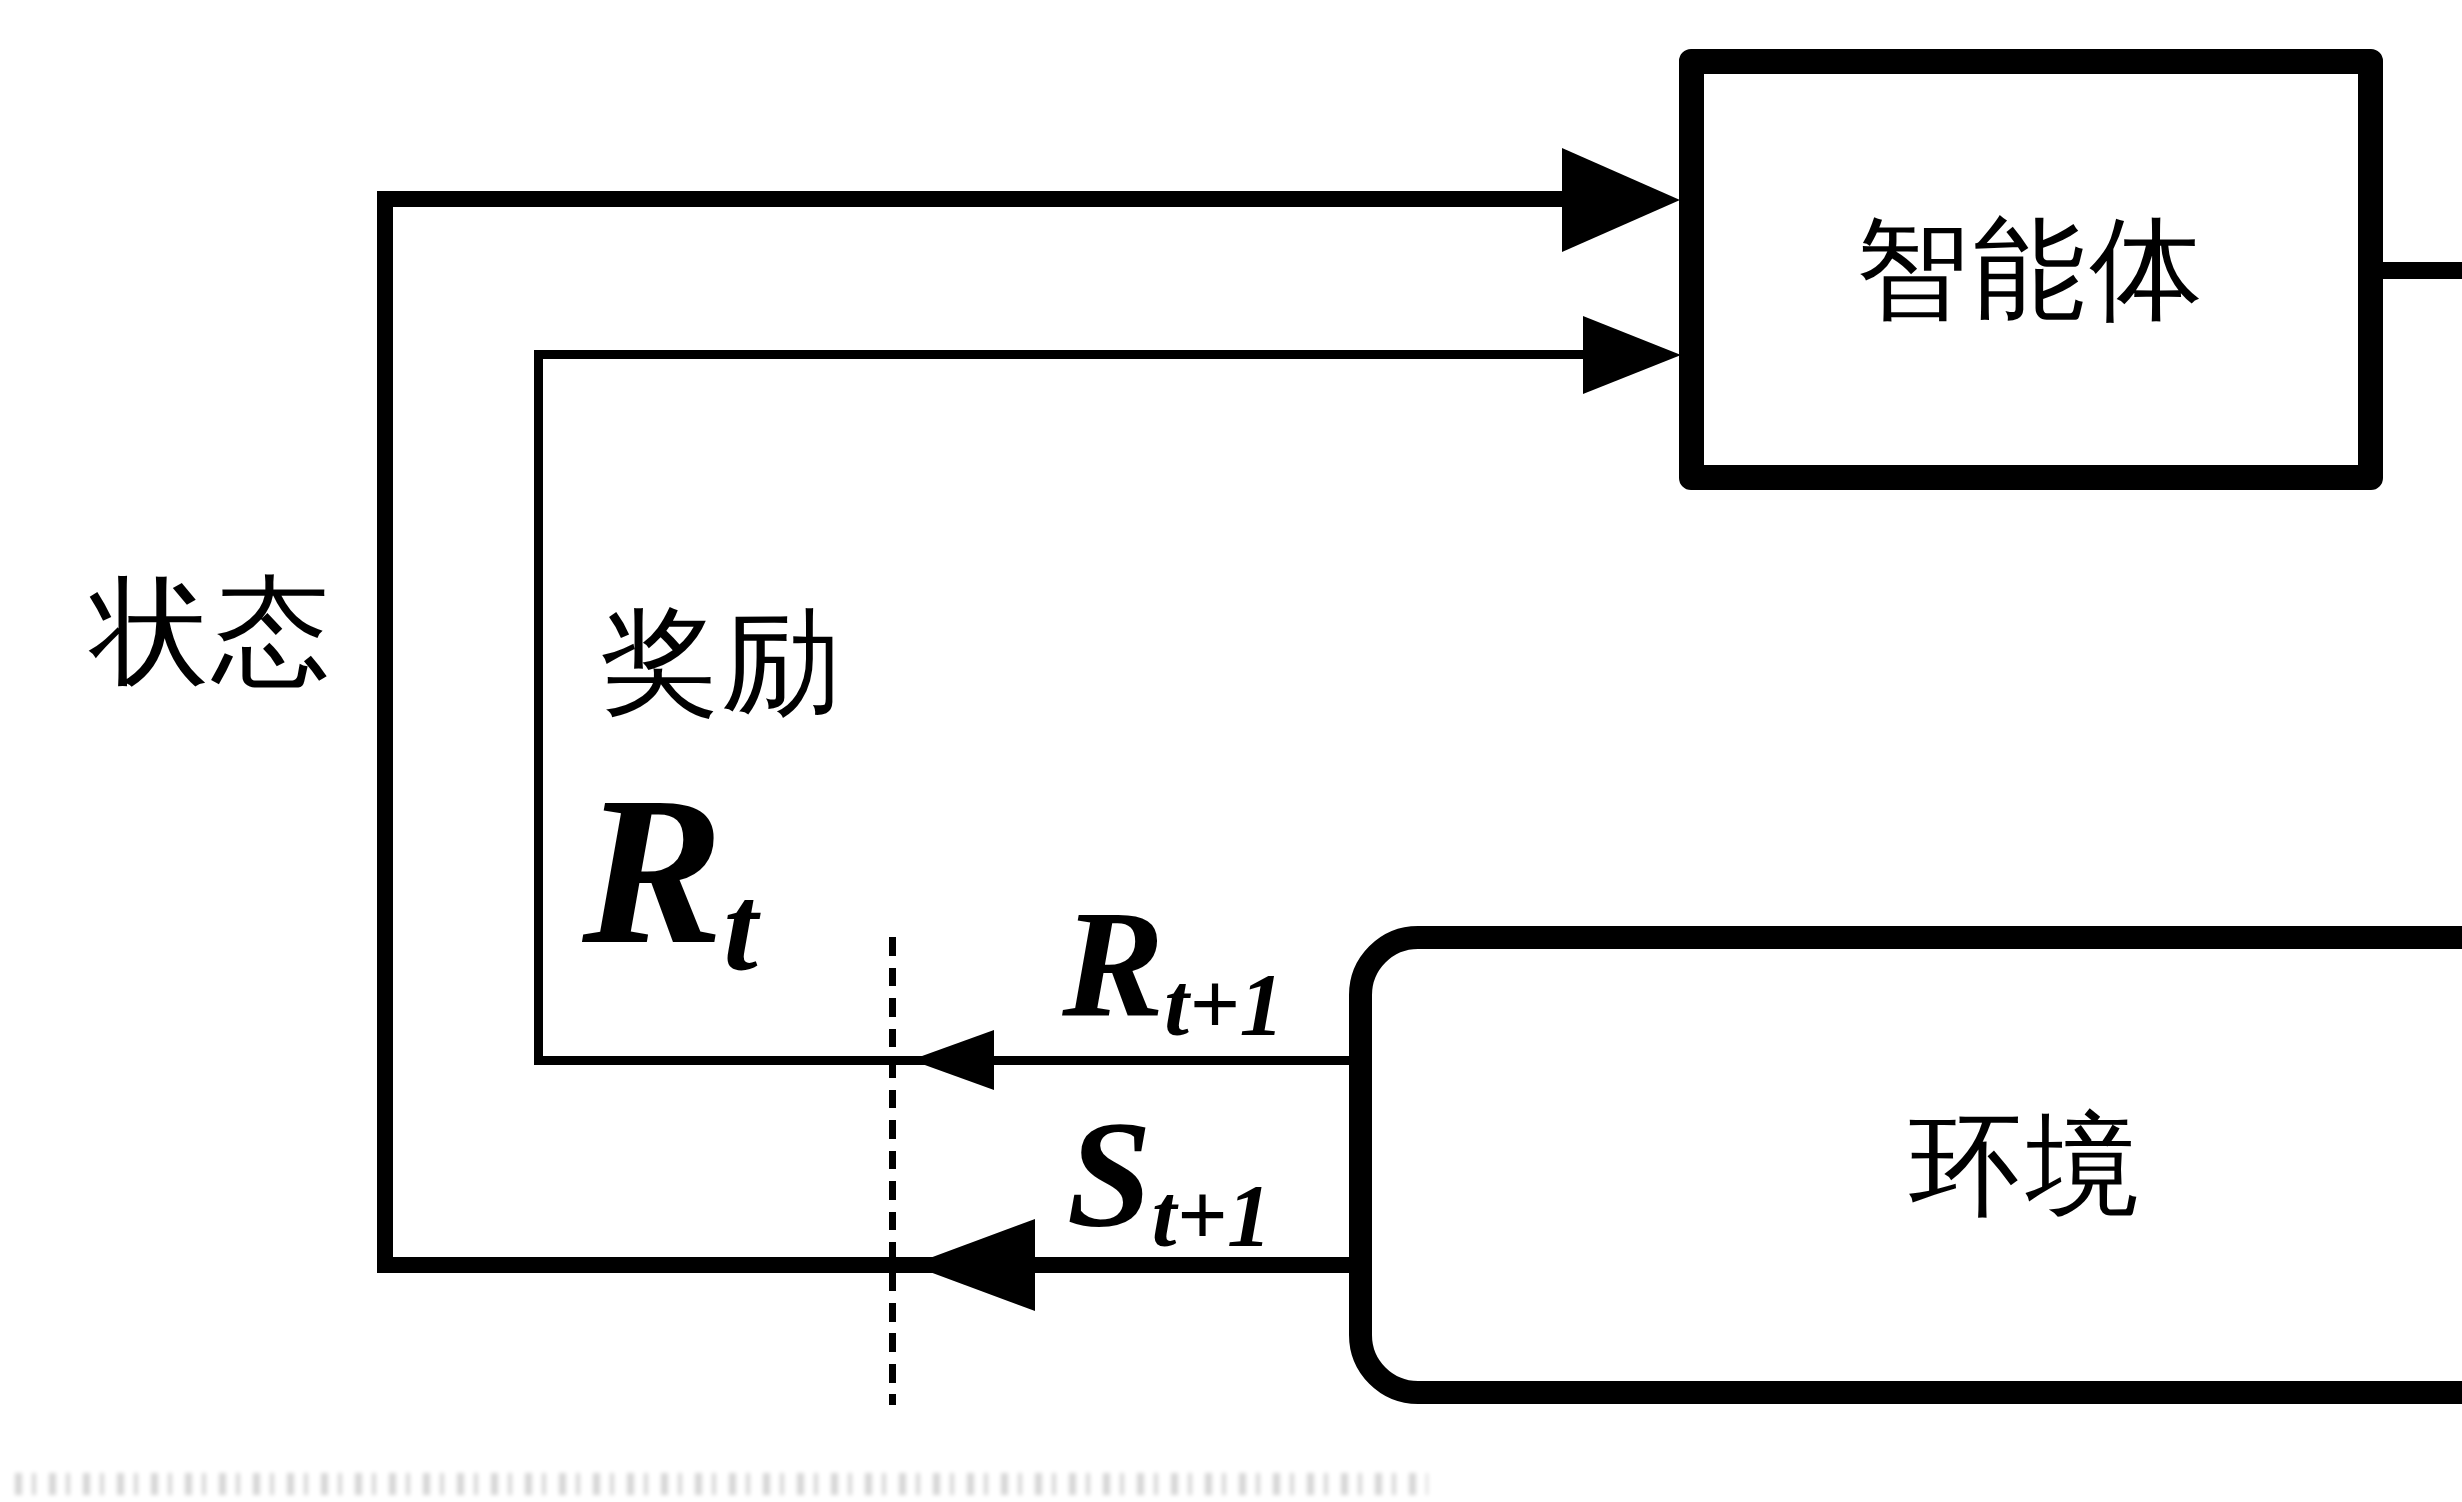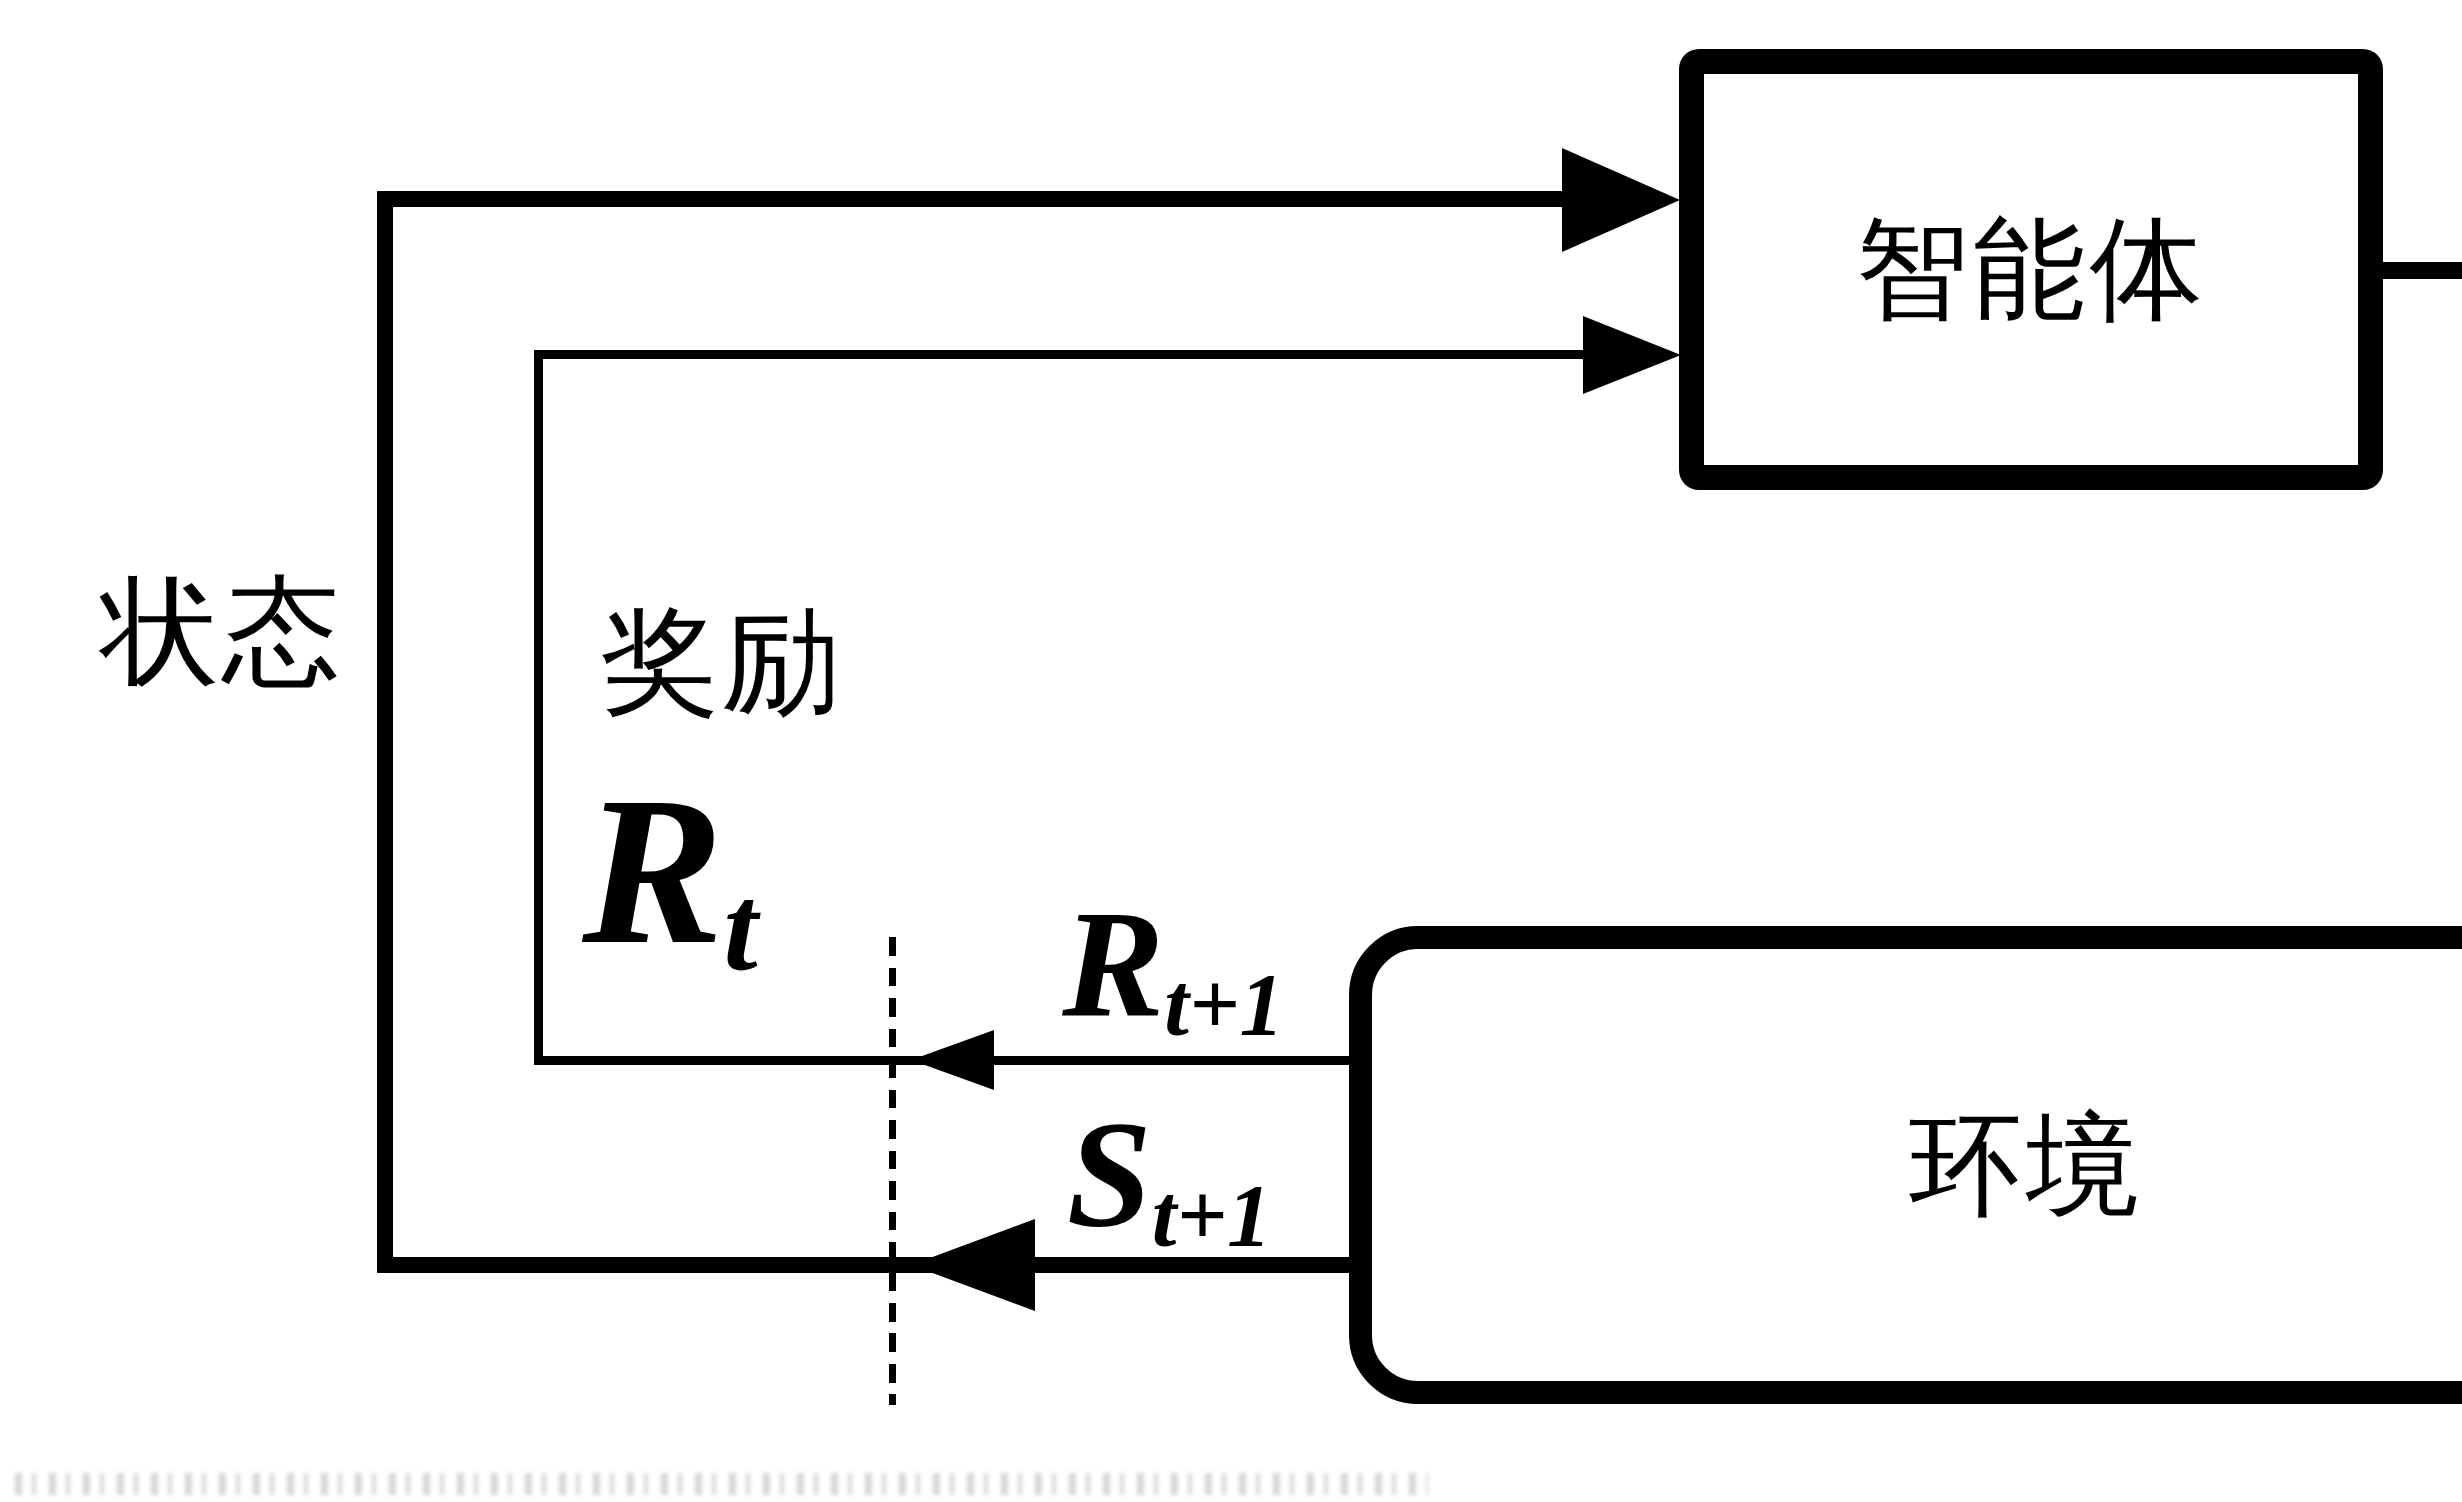--- a/index.html
+++ b/index.html
@@ -14,39 +14,39 @@
   .cjk{font-size:118px;letter-spacing:3px;}
   .math{font-style:italic;font-weight:bold;font-size:212px;}
   .math-sm{font-style:italic;font-weight:bold;font-size:153px;margin-left:9px;}
   .sub{display:inline-block;font-size:0.58em;transform:translateY(0.22em);letter-spacing:0;}
   #dashed-line{position:absolute;left:889px;top:937px;width:6.9px;height:468px;
     background:repeating-linear-gradient(180deg,#000 0 18.7px,transparent 18.7px 30.5px);}
   #noise-band{position:absolute;left:14.8px;top:1473px;width:1413px;height:21.7px;opacity:.16;
     background:repeating-linear-gradient(90deg,#000 0 6.9px,transparent 6.9px 16.7px,#000 16.7px 20.7px,transparent 20.7px 34px);
     filter:blur(2px);}
   
-  #agent-box{left:1679px;top:49px;width:704px;height:441px;border-radius:20px;}
+  #agent-box{left:1679px;top:49px;width:704px;height:441px;border-radius:12px;}
   
   #env-box{left:1349px;top:926px;width:1354px;height:478px;border-width:23.6px;border-radius:69px;}
   
   #s-vert{left:377px;top:191px;width:15.8px;height:1081px;}
   #s-top{left:377px;top:191px;width:1194px;height:15.8px;}
   #s-top-arrow{left:1562px;top:148px;border-width:52px 0 52px 118px;border-left-color:#000;}
   #s-bot{left:377px;top:1257px;width:987px;height:15.8px;}
   #s-bot-arrow{left:911px;top:1219px;border-width:46px 124px 46px 0;border-right-color:#000;}
   
   #r-vert{left:534px;top:350px;width:8.9px;height:715px;}
   #r-top{left:534px;top:350px;width:1054px;height:8.9px;}
   #r-top-arrow{left:1583px;top:316px;border-width:39px 0 39px 98px;border-left-color:#000;}
   #r-bot{left:534px;top:1056px;width:832px;height:8.9px;}
   #r-bot-arrow{left:911px;top:1030px;border-width:30.5px 83px 30.5px 0;border-right-color:#000;}
   
   #a-top{left:2374px;top:262px;width:1129px;height:16.7px;}
   
-  #state-caption{left:212px;top:633px;margin-left:10px;}
+  #state-caption{left:212px;top:633px;}
   #state-symbol{left:209px;top:862px;}
   #reward-caption{left:722px;top:663px;}
   #reward-symbol{left:670px;top:871px;}
   #next-reward-symbol{left:1164px;top:963px;}
   #next-state-symbol{left:1160px;top:1174px;}
 </style>
 </head>
 <body>
 
 <div id="canvas">

